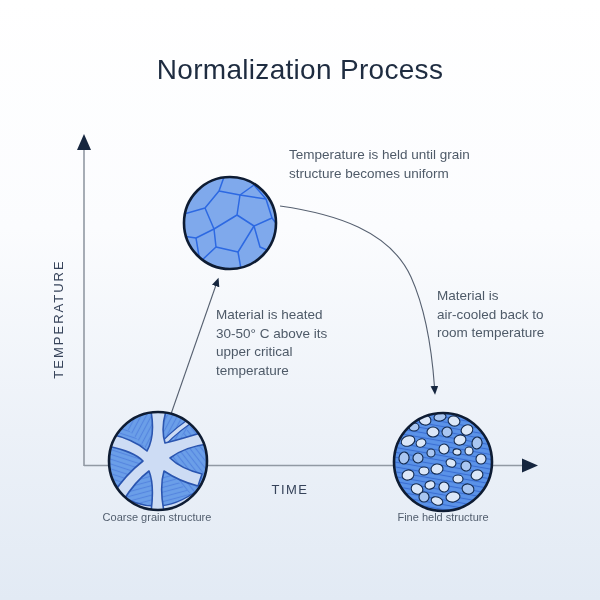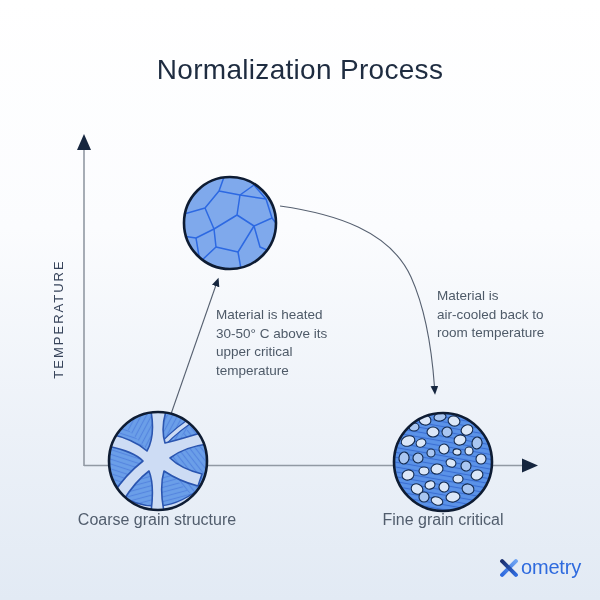--- a/index.html
+++ b/index.html
@@ -14,21 +14,21 @@
   }
   .diagram-svg{position:absolute;left:0;top:0;}
   .ann{
     position:absolute;font-size:13.5px;line-height:1.38;color:#4e5a68;
     white-space:pre-line;
   }
   .ann-hold{left:289px;top:146px;}
   .ann-cool{left:437px;top:276px;margin-top:11px;}
   .ann-heat{left:216px;top:306px;}
   .caption{
-    position:absolute;width:200px;text-align:center;font-size:16px;color:#515d6d;
+    position:absolute;width:200px;text-align:center;font-size:11px;color:#515d6d;
   }
   .caption-coarse{left:57px;top:511px;}
   .caption-fine{left:343px;top:511px;}
   .x-axis-label{
     position:absolute;left:240px;top:482px;width:100px;text-align:center;
     font-size:13px;font-weight:500;letter-spacing:1.5px;color:#36435a;
   }
   .y-axis-label{
     position:absolute;left:58px;top:319px;font-size:13px;font-weight:500;
     letter-spacing:2px;color:#36435a;white-space:nowrap;
@@ -179,43 +179,29 @@
           <ellipse cx="444" cy="449" rx="5" ry="5" fill="#dbe7f8" transform="rotate(-15 444 449)"></ellipse>
           <ellipse cx="431" cy="453" rx="4" ry="4" fill="#a9c6f1"></ellipse>
           <ellipse cx="457" cy="452" rx="4" ry="3" fill="#dbe7f8" transform="rotate(10 457 452)"></ellipse>
         </g>
       </g>
       <circle cx="443" cy="462" r="49" fill="none" stroke="#0e1c33" stroke-width="2.6"></circle>
     </g>
   </svg>
 
   <div class="y-axis-label">TEMPERATURE</div>
-
+  <div class="x-axis-label">TIME</div>
+
+  <div class="ann ann-hold">Temperature is held until grain
+structure becomes uniform</div>
   <div class="ann ann-cool">Material is
 air-cooled back to
 room temperature</div>
   <div class="ann ann-heat">Material is heated
 30-50° C above its
 upper critical
 temperature</div>
 
   <div class="caption caption-coarse">Coarse grain structure</div>
-  <div class="caption caption-fine">Fine grain critical</div>
-
-  <div class="logo">
-    <svg width="22" height="22" viewBox="0 0 24 24">
-      <line x1="4.5" y1="19.5" x2="19.5" y2="4.5" stroke="url(#lx2)" stroke-width="4.4" stroke-linecap="round"></line>
-      <line x1="4.5" y1="4.5" x2="19.5" y2="19.5" stroke="url(#lx1)" stroke-width="4.4" stroke-linecap="round"></line>
-      <defs>
-        <linearGradient id="lx1" x1="0" y1="0" x2="1" y2="1">
-          <stop offset="0" stop-color="#1b2f6e"></stop>
-            <stop offset="1" stop-color="#2f6bdf"></stop>
-        </linearGradient>
-        <linearGradient id="lx2" x1="0" y1="1" x2="1" y2="0">
-          <stop offset="0" stop-color="#2e6ade"></stop>
-            <stop offset="1" stop-color="#6ea3f2"></stop>
-        </linearGradient>
-      </defs>
-    </svg>
-    <span class="logo-word">ometry</span>
-  </div>
+  <div class="caption caption-fine">Fine held structure</div>
+
 
 </div>
 
 </body></html>

